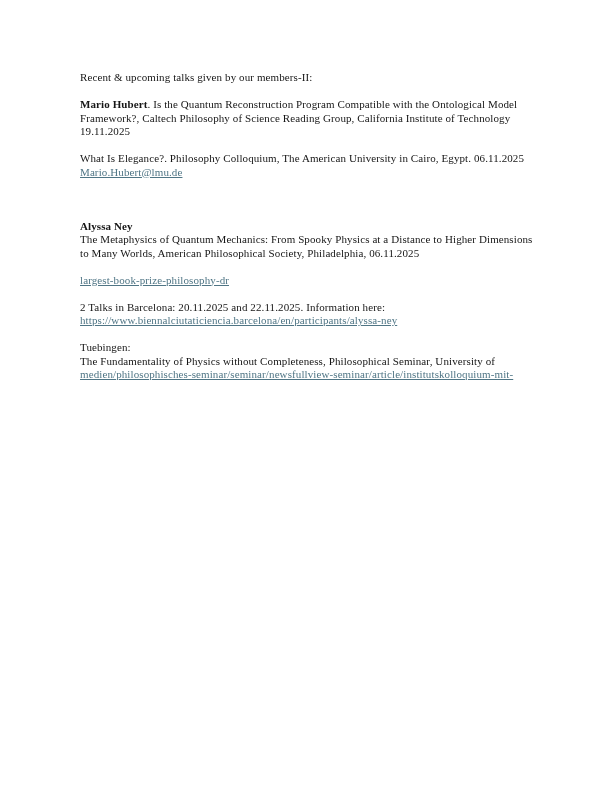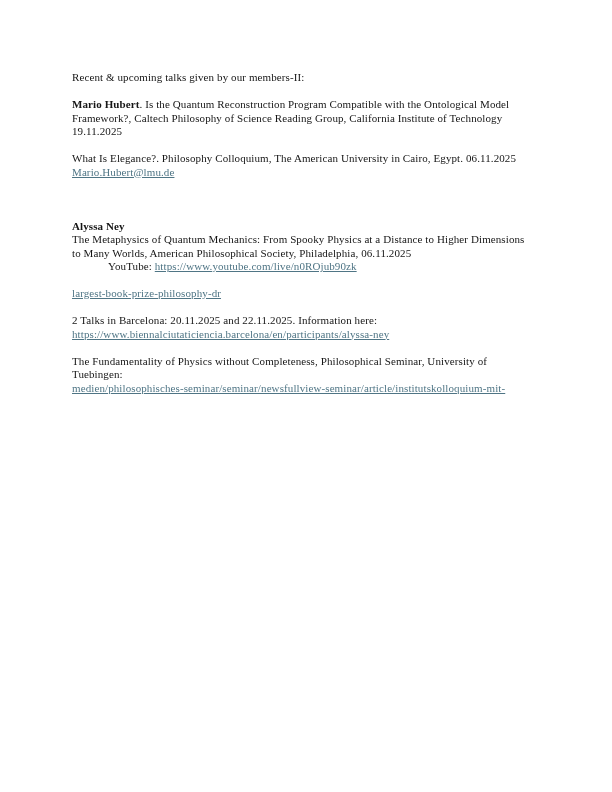--- a/index.html
+++ b/index.html
@@ -18,21 +18,21 @@
   .content {
     position: absolute;
     left: 72px;
     top: 71px;
     width: 475px;
     font-size: 11px;
     line-height: 13.5px;
     color: #161616;
     letter-spacing: 0.1px;
   }
-  .block { margin: 0; }
+  .block { margin: 8px; }
   .line { white-space: pre; }
   .line.tab { padding-left: 36px; }
   .seg-n { font-weight: normal; }
   .seg-b { font-weight: bold; }
   .seg-l {
     color: #4f7585;
     text-decoration: underline;
     text-decoration-color: #4f7585;
     cursor: pointer;
   }
@@ -51,28 +51,27 @@
         <div class="line"><span class="seg-n">19.11.2025</span></div>
       </div>
       <div class="block" style="margin-top: 13.5px;">
         <div class="line"><span class="seg-n">What Is Elegance?. Philosophy Colloquium, The American University in Cairo, Egypt. 06.11.2025</span></div>
         <div class="line"><span class="seg-l">Mario.Hubert@lmu.de</span></div>
       </div>
       <div class="block" style="margin-top: 40.5px;">
         <div class="line"><span class="seg-b">Alyssa Ney</span></div>
         <div class="line"><span class="seg-n">The Metaphysics of Quantum Mechanics: From Spooky Physics at a Distance to Higher Dimensions</span></div>
         <div class="line"><span class="seg-n">to Many Worlds, American Philosophical Society, Philadelphia, 06.11.2025</span></div>
-        <div class="line tab"><span class="seg-n">YouTube: </span><span class="seg-l">https://www.youtube.com/live/n0ROjub90zk</span></div>
       </div>
       <div class="block" style="margin-top: 13.5px;">
         <div class="line"><span class="seg-l">largest-book-prize-philosophy-dr</span></div>
       </div>
       <div class="block" style="margin-top: 13.5px;">
         <div class="line"><span class="seg-n">2 Talks in Barcelona: 20.11.2025 and 22.11.2025. Information here:</span></div>
         <div class="line"><span class="seg-l">https://www.biennalciutaticiencia.barcelona/en/participants/alyssa-ney</span></div>
       </div>
       <div class="block" style="margin-top: 13.5px;">
+        <div class="line"><span class="seg-n">Tuebingen:</span></div>
         <div class="line"><span class="seg-n">The Fundamentality of Physics without Completeness, Philosophical Seminar, University of</span></div>
-        <div class="line"><span class="seg-n">Tuebingen:</span></div>
         <div class="line"><span class="seg-l">medien/philosophisches-seminar/seminar/newsfullview-seminar/article/institutskolloquium-mit-</span></div>
       </div>
     </div>
 </div>
 
 </body></html>

